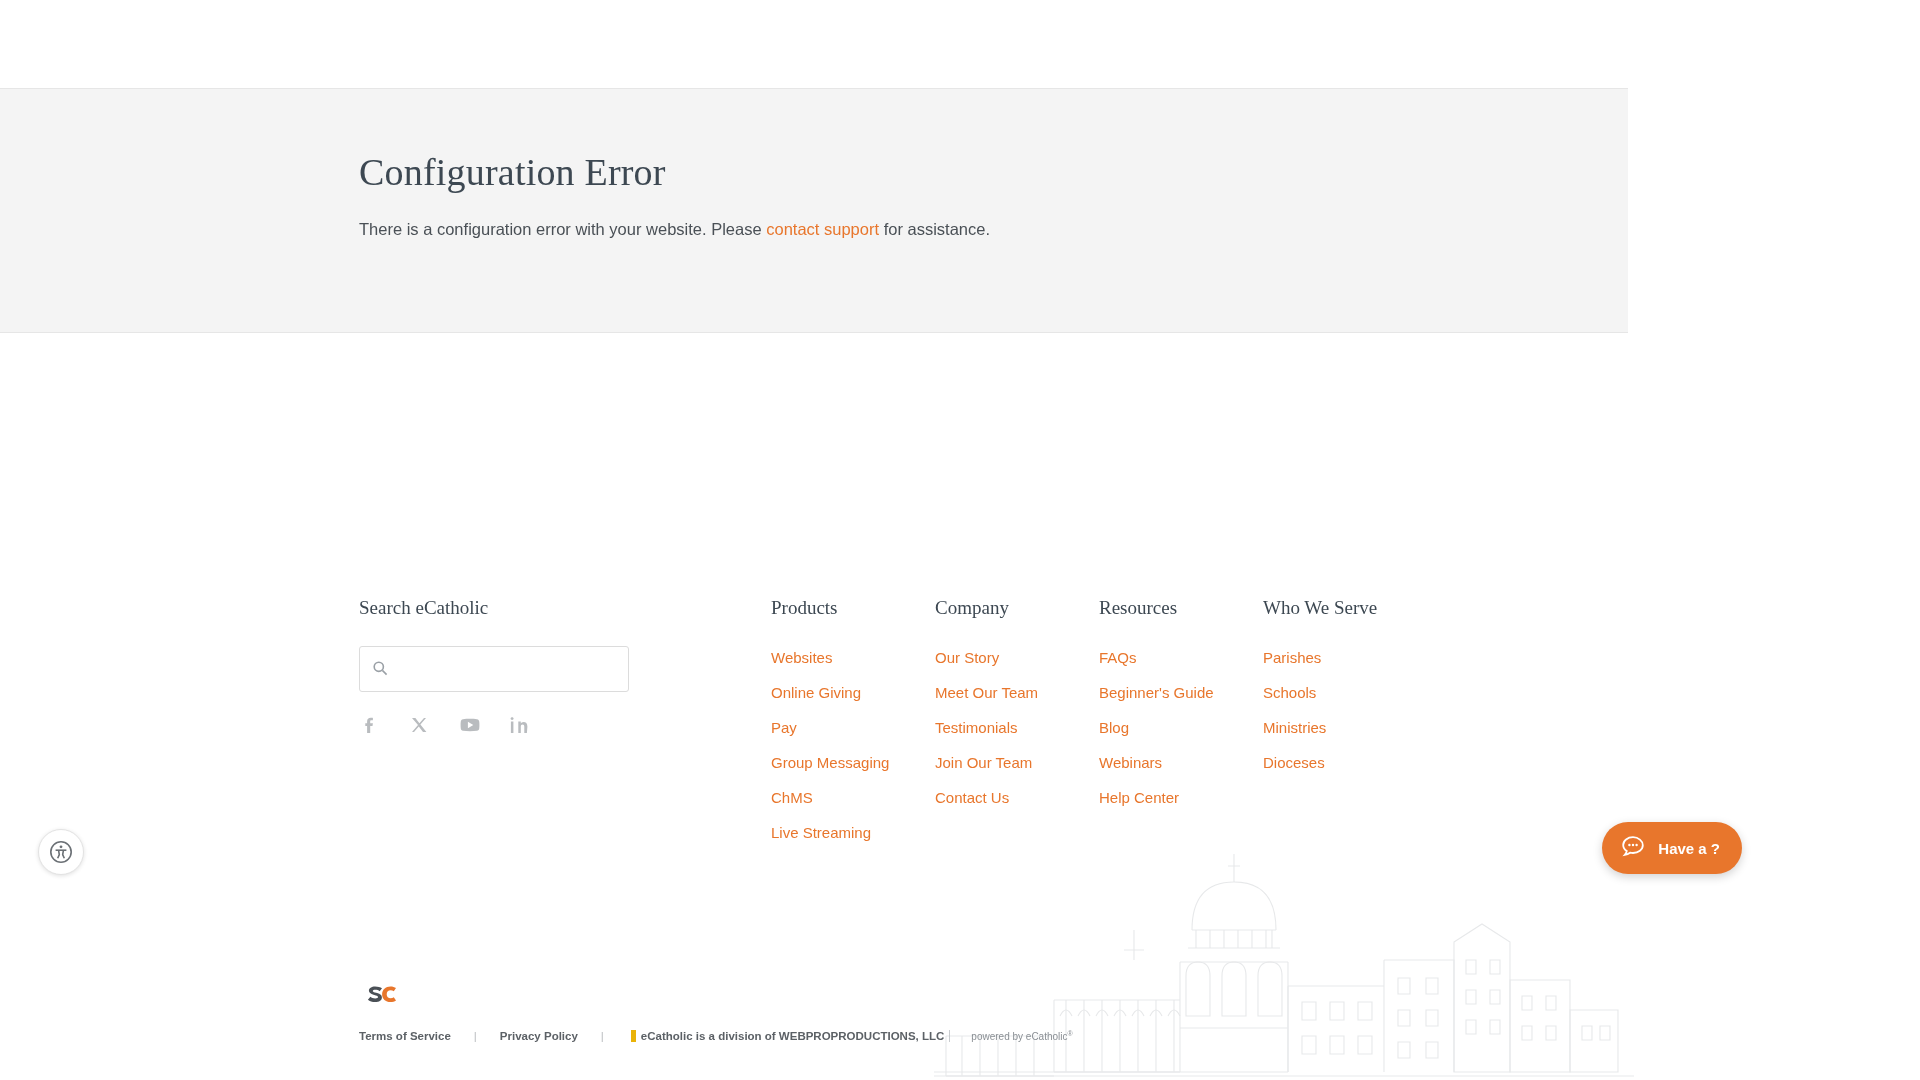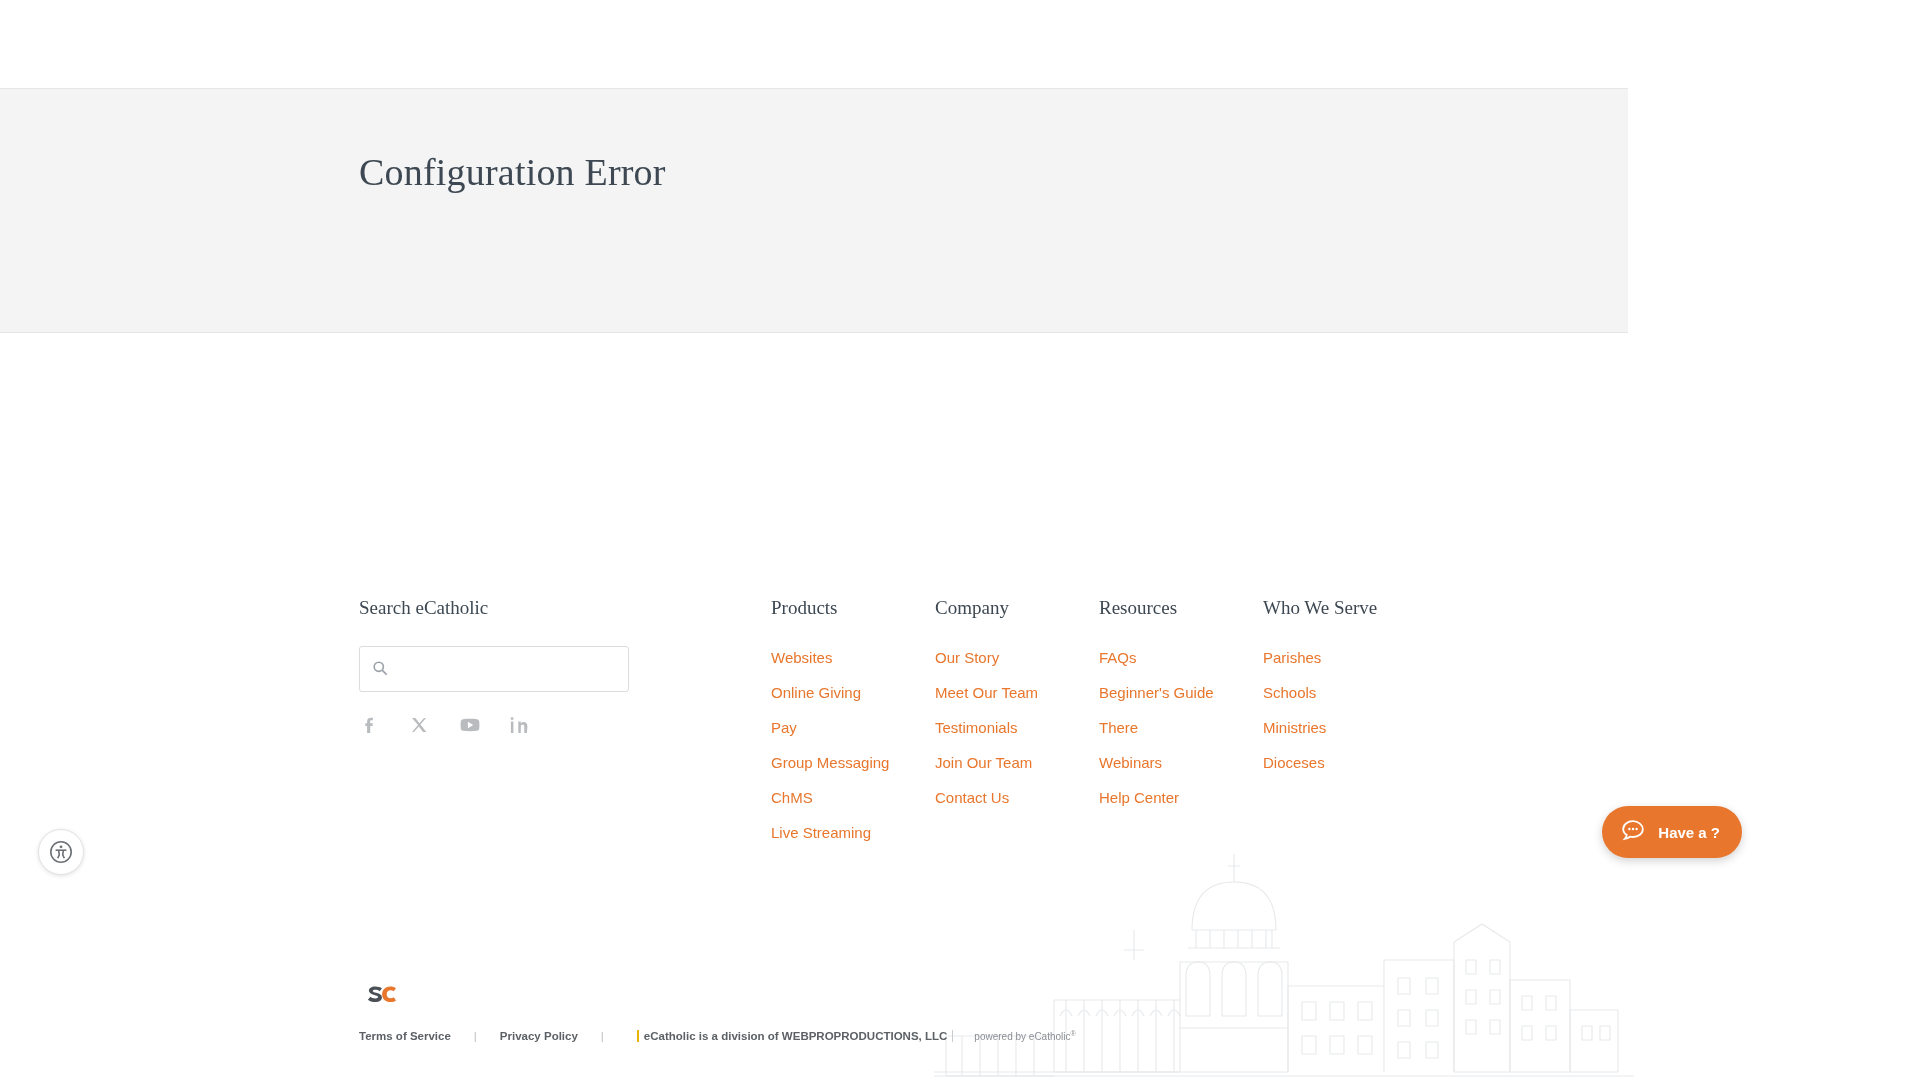--- a/index.html
+++ b/index.html
@@ -178,24 +178,24 @@
     display: flex;
     align-items: flex-end;
     gap: 16px;
     font-size: 11.5px;
     color: #5c6166;
     font-weight: bold;
   }
   .legal-row a { color: #5c6166; text-decoration: none; }
   .sep { margin: 0 7px; color: #b9bcbf; font-weight: normal; }
   .division {
-    border-left: 2px solid #eab308;
+    border-left: 5px solid #eab308;
     border-right: 1px solid #c9cccf;
     padding: 0 5px;
-    margin-left: 10px;
+    margin-left: 4px;
     text-align: right;
   }
   .powered {
     font-size: 10px;
     color: #8a8f94;
     font-weight: normal;
     margin-left: 5px;
     position: relative;
     top: 0px;
   }
@@ -215,21 +215,21 @@
     display: flex;
     align-items: center;
     justify-content: center;
     color: #6b7075;
   }
 
   
   .chat {
     position: absolute;
     right: 62px;
-    bottom: 222px;
+    bottom: 206px;
     height: 52px;
     padding: 0 22px 0 18px;
     border-radius: 26px;
     background: #e8762c;
     color: #ffffff;
     display: flex;
     align-items: center;
     gap: 12px;
     box-shadow: 0 3px 10px rgba(0,0,0,0.18);
     cursor: pointer;
@@ -241,20 +241,25 @@
   }
 </style>
 </head>
 <body>
 
 <div class="topbar"></div>
 
 <div class="error-band">
   <div class="error-inner">
     <h1 class="error-title">Configuration Error</h1>
+    <p class="error-text">
+      <span>There is a configuration error with your website. Please</span>
+      <a href="#">contact support</a>
+      <span>for assistance.</span>
+    </p>
   </div>
 </div>
 
 <div class="footer">
 
   <svg class="sketch" viewBox="0 0 700 270">
     <g fill="none" stroke="#cfd2d5" stroke-width="1.1">
       <path d="M258 120 q0 -48 42 -48 q42 0 42 48"></path>
       <path d="M300 72 l0 -18 M294 56 l12 0 M300 54 l0 -10"></path>
       <path d="M258 120 l84 0"></path>
@@ -350,21 +355,21 @@
         <li><a href="#">Contact Us</a></li>
       </ul>
     </div>
 
 
     <div class="col links">
       <h3 class="col-head">Resources</h3>
       <ul class="link-list">
         <li><a href="#">FAQs</a></li>
         <li><a href="#">Beginner's Guide</a></li>
-        <li><a href="#">There</a></li>
+        <li><a href="#">Blog</a></li>
         <li><a href="#">Webinars</a></li>
         <li><a href="#">Help Center</a></li>
       </ul>
     </div>
 
     <div class="col links">
       <h3 class="col-head">Who We Serve</h3>
       <ul class="link-list">
         <li><a href="#">Parishes</a></li>
         <li><a href="#">Schools</a></li>

